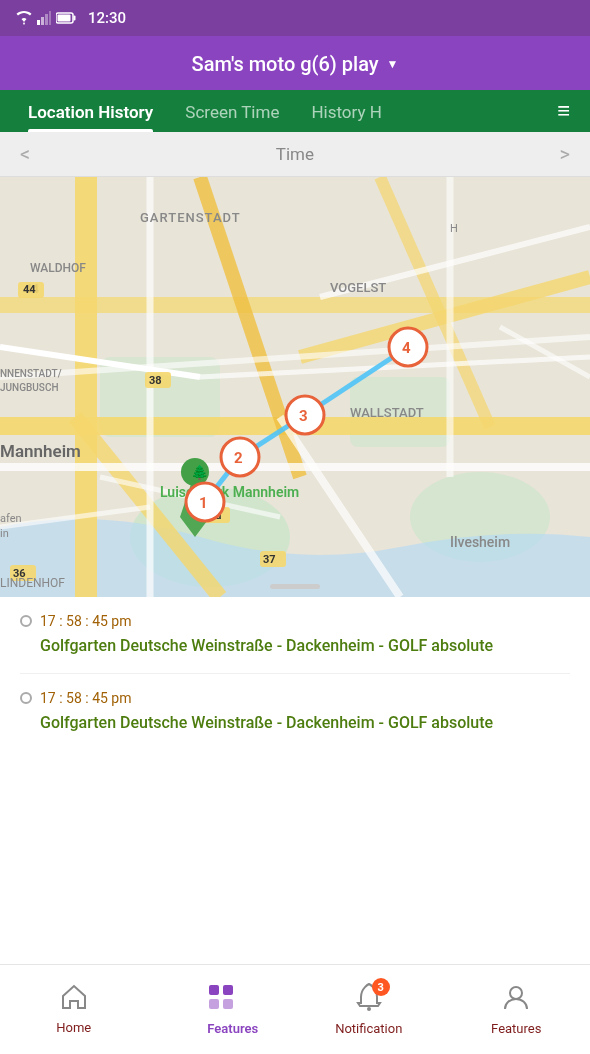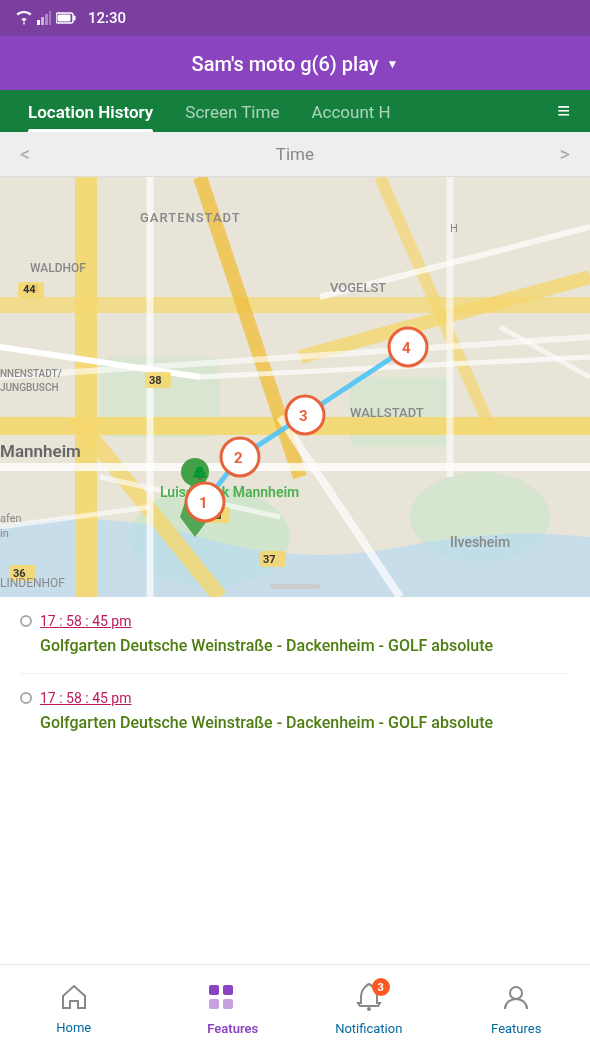--- a/index.html
+++ b/index.html
@@ -149,27 +149,26 @@
       overflow-y: auto;
     }
     .location-entry {
       padding: 16px 0;
       border-bottom: 1px solid #f0f0f0;
     }
     .location-entry:last-child {
       border-bottom: none;
     }
     .entry-time {
-      color: #be185d;
+      color: #a16207;
       font-size: 14px;
       display: flex;
       align-items: center;
       gap: 8px;
       margin-bottom: 6px;
-      text-decoration: underline;
     }
     .time-dot {
       width: 12px;
       height: 12px;
       border: 2px solid #aaa;
       border-radius: 50%;
       display: inline-block;
       flex-shrink: 0;
     }
     .entry-name {
@@ -197,21 +196,21 @@
       display: flex;
       flex-direction: column;
       align-items: center;
       gap: 4px;
       cursor: pointer;
       flex: 1;
       padding: 8px 0;
     }
     .nav-item .nav-label {
       font-size: 13px;
-      color: #0369a1;
+      color: #7f1d1d;
     }
     .nav-item.active .nav-label {
       color: #8b44c0;
       font-weight: 600;
       padding-left: 23px;
     }
     .nav-icon {
       font-size: 26px;
       color: #888;
     }
@@ -275,21 +274,21 @@
     <span class="device-dropdown-icon">▼</span>
   </div>
   <div class="tab-bar">
     <div class="tab-item active">
       <span>Location History</span>
     </div>
     <div class="tab-item">
       <span>Screen Time</span>
     </div>
     <div class="tab-item">
-      <span>Account H</span>
+      <span>History H</span>
     </div>
     <div class="tab-menu">≡</div>
   </div>
 </div>
 
 <div class="date-nav">
   <span class="arrow">&lt;</span>
   <span class="date-text">Time</span>
   <span class="arrow">&gt;</span>
 </div>

